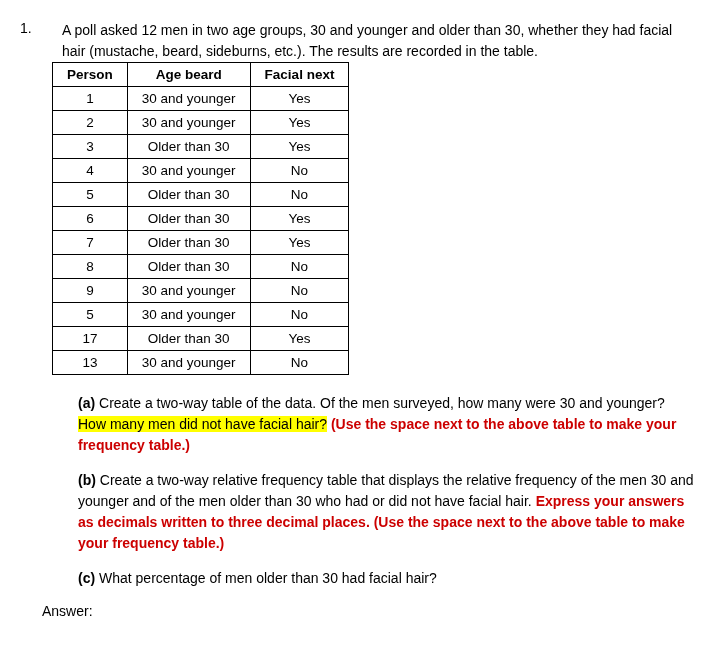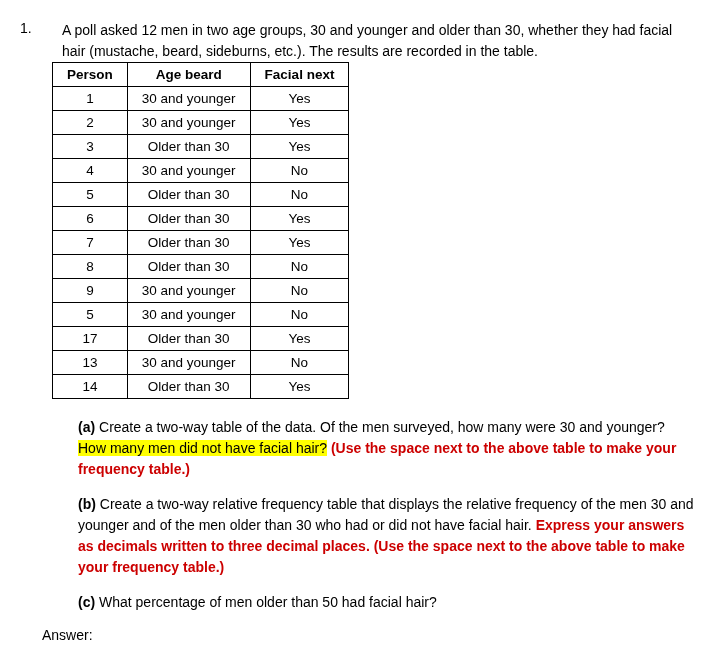--- a/index.html
+++ b/index.html
@@ -152,45 +152,40 @@
               <tr>
                 <td>17</td>
                 <td>Older than 30</td>
                 <td>Yes</td>
               </tr>
               <tr>
                 <td>13</td>
                 <td>30 and younger</td>
                 <td>No</td>
               </tr>
-              <tr>
-                <td>14</td>
-                <td>Older than 30</td>
-                <td>Yes</td>
-              </tr>
             </tbody>
         </table>
       </div>
 
       <div class="parts">
         <div class="part">
           <span class="part-label">(a)</span>
           Create a two-way table of the data. Of the men surveyed, how many were 30 and younger?
           <span class="highlight-yellow">How many men did not have facial hair?</span>
           <span class="highlight-red">(Use the space next to the above table to make your frequency table.)</span>
         </div>
 
         <div class="part">
           <span class="part-label">(b)</span>
           Create a two-way relative frequency table that displays the relative frequency of the men 30 and younger and of the men older than 30 who had or did not have facial hair.
           <span class="highlight-red">Express your answers as decimals written to three decimal places. (Use the space next to the above table to make your frequency table.)</span>
         </div>
 
         <div class="part">
           <span class="part-label">(c)</span>
-          <span>What percentage of men older than 50 had facial hair?</span>
+          <span>What percentage of men older than 30 had facial hair?</span>
         </div>
       </div>
 
       <div class="answer-line">Answer:</div>
     </div>
   </div>
 </div>
 
 </body></html>

